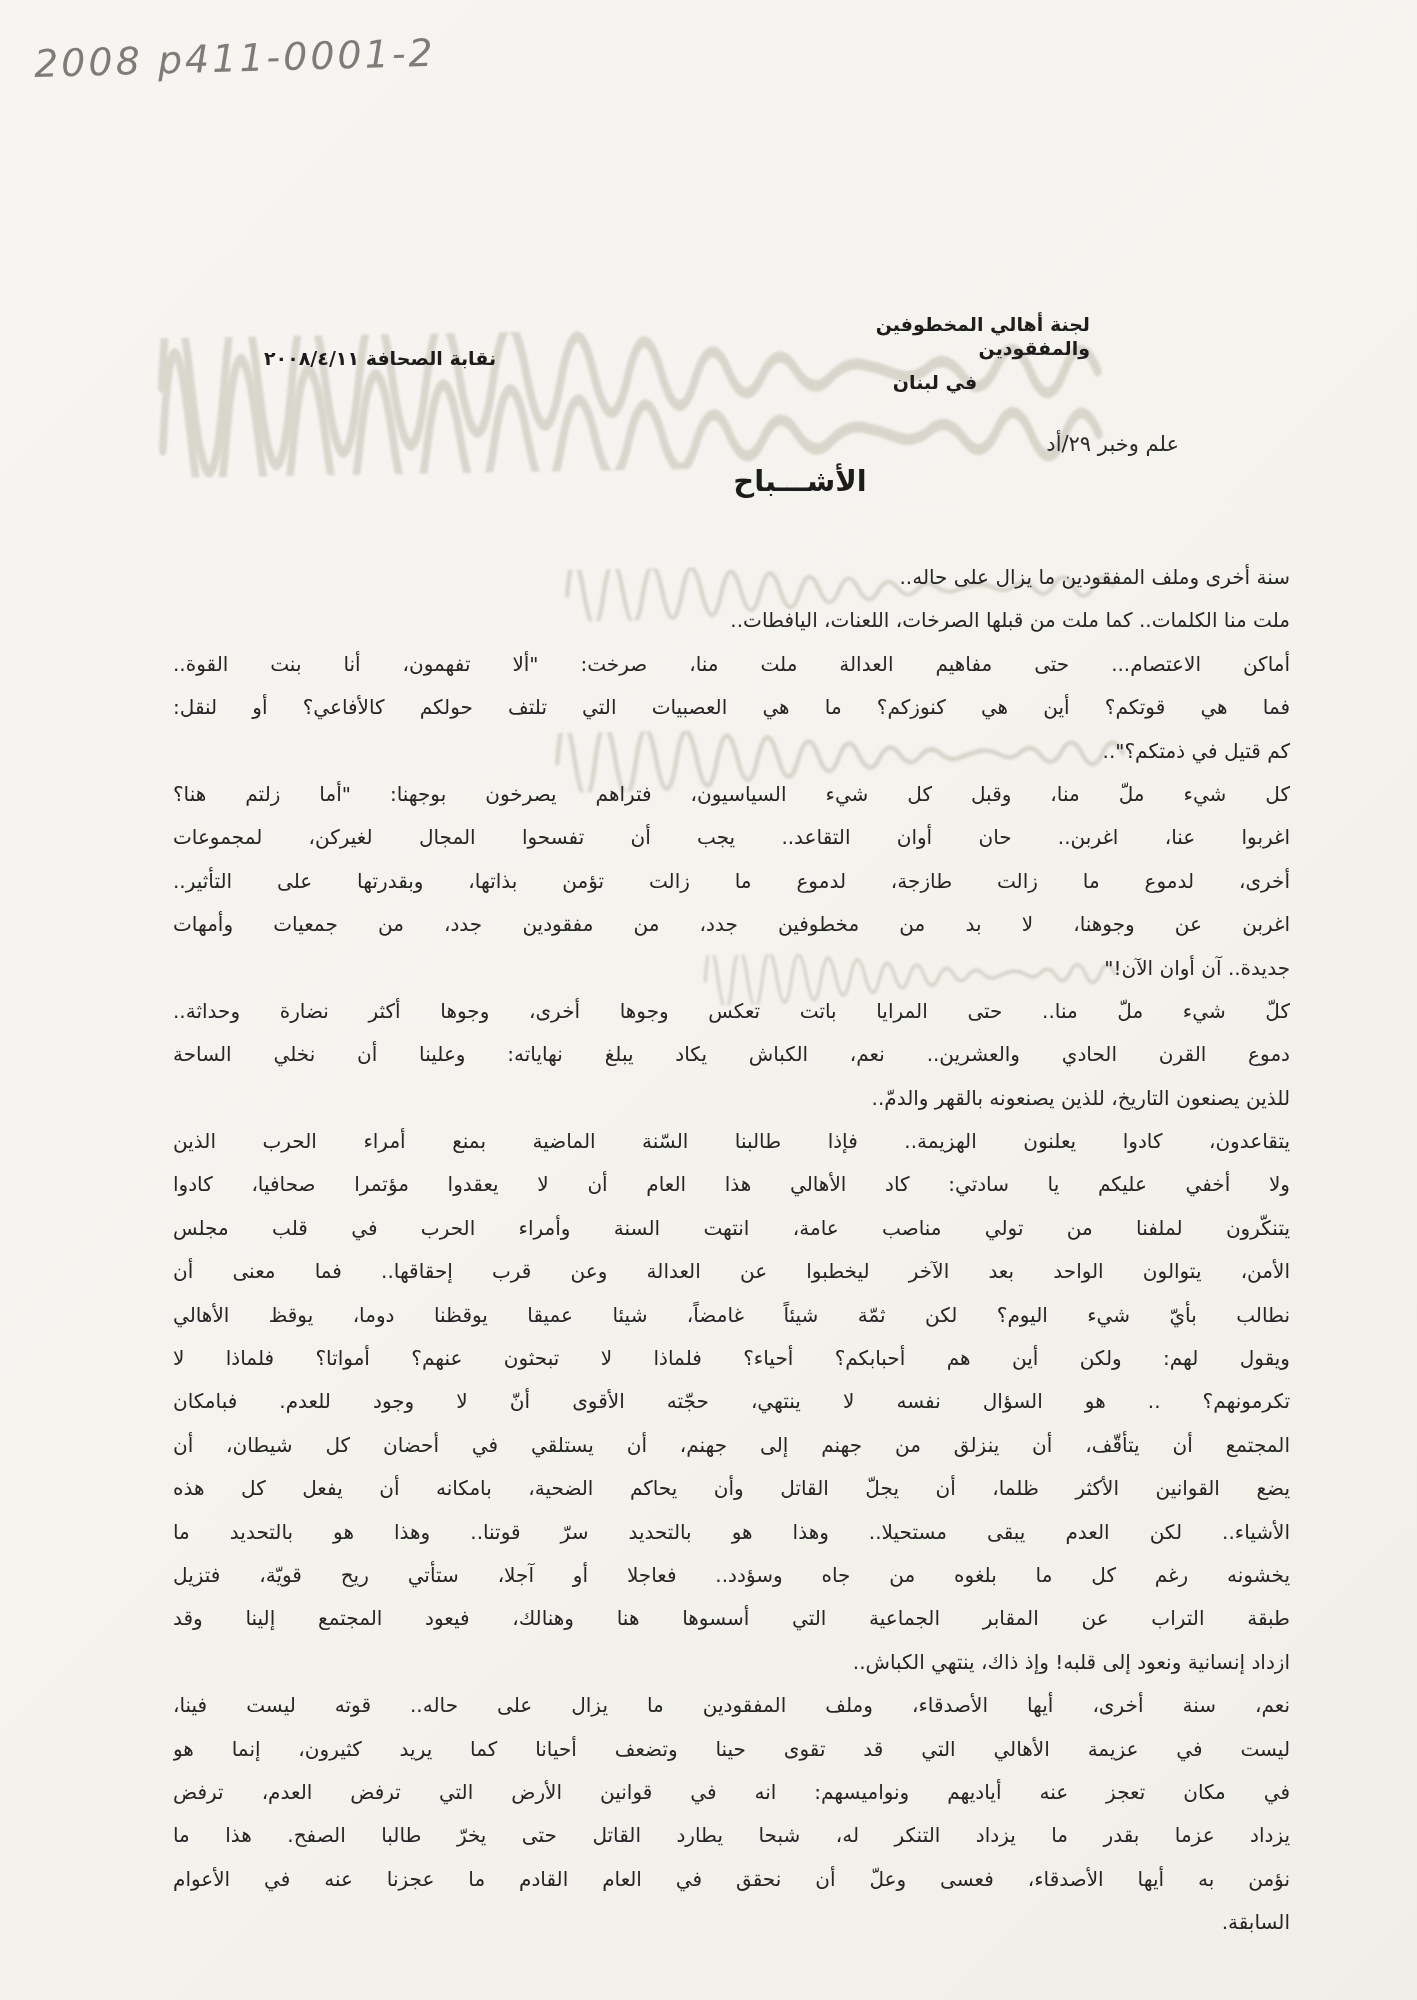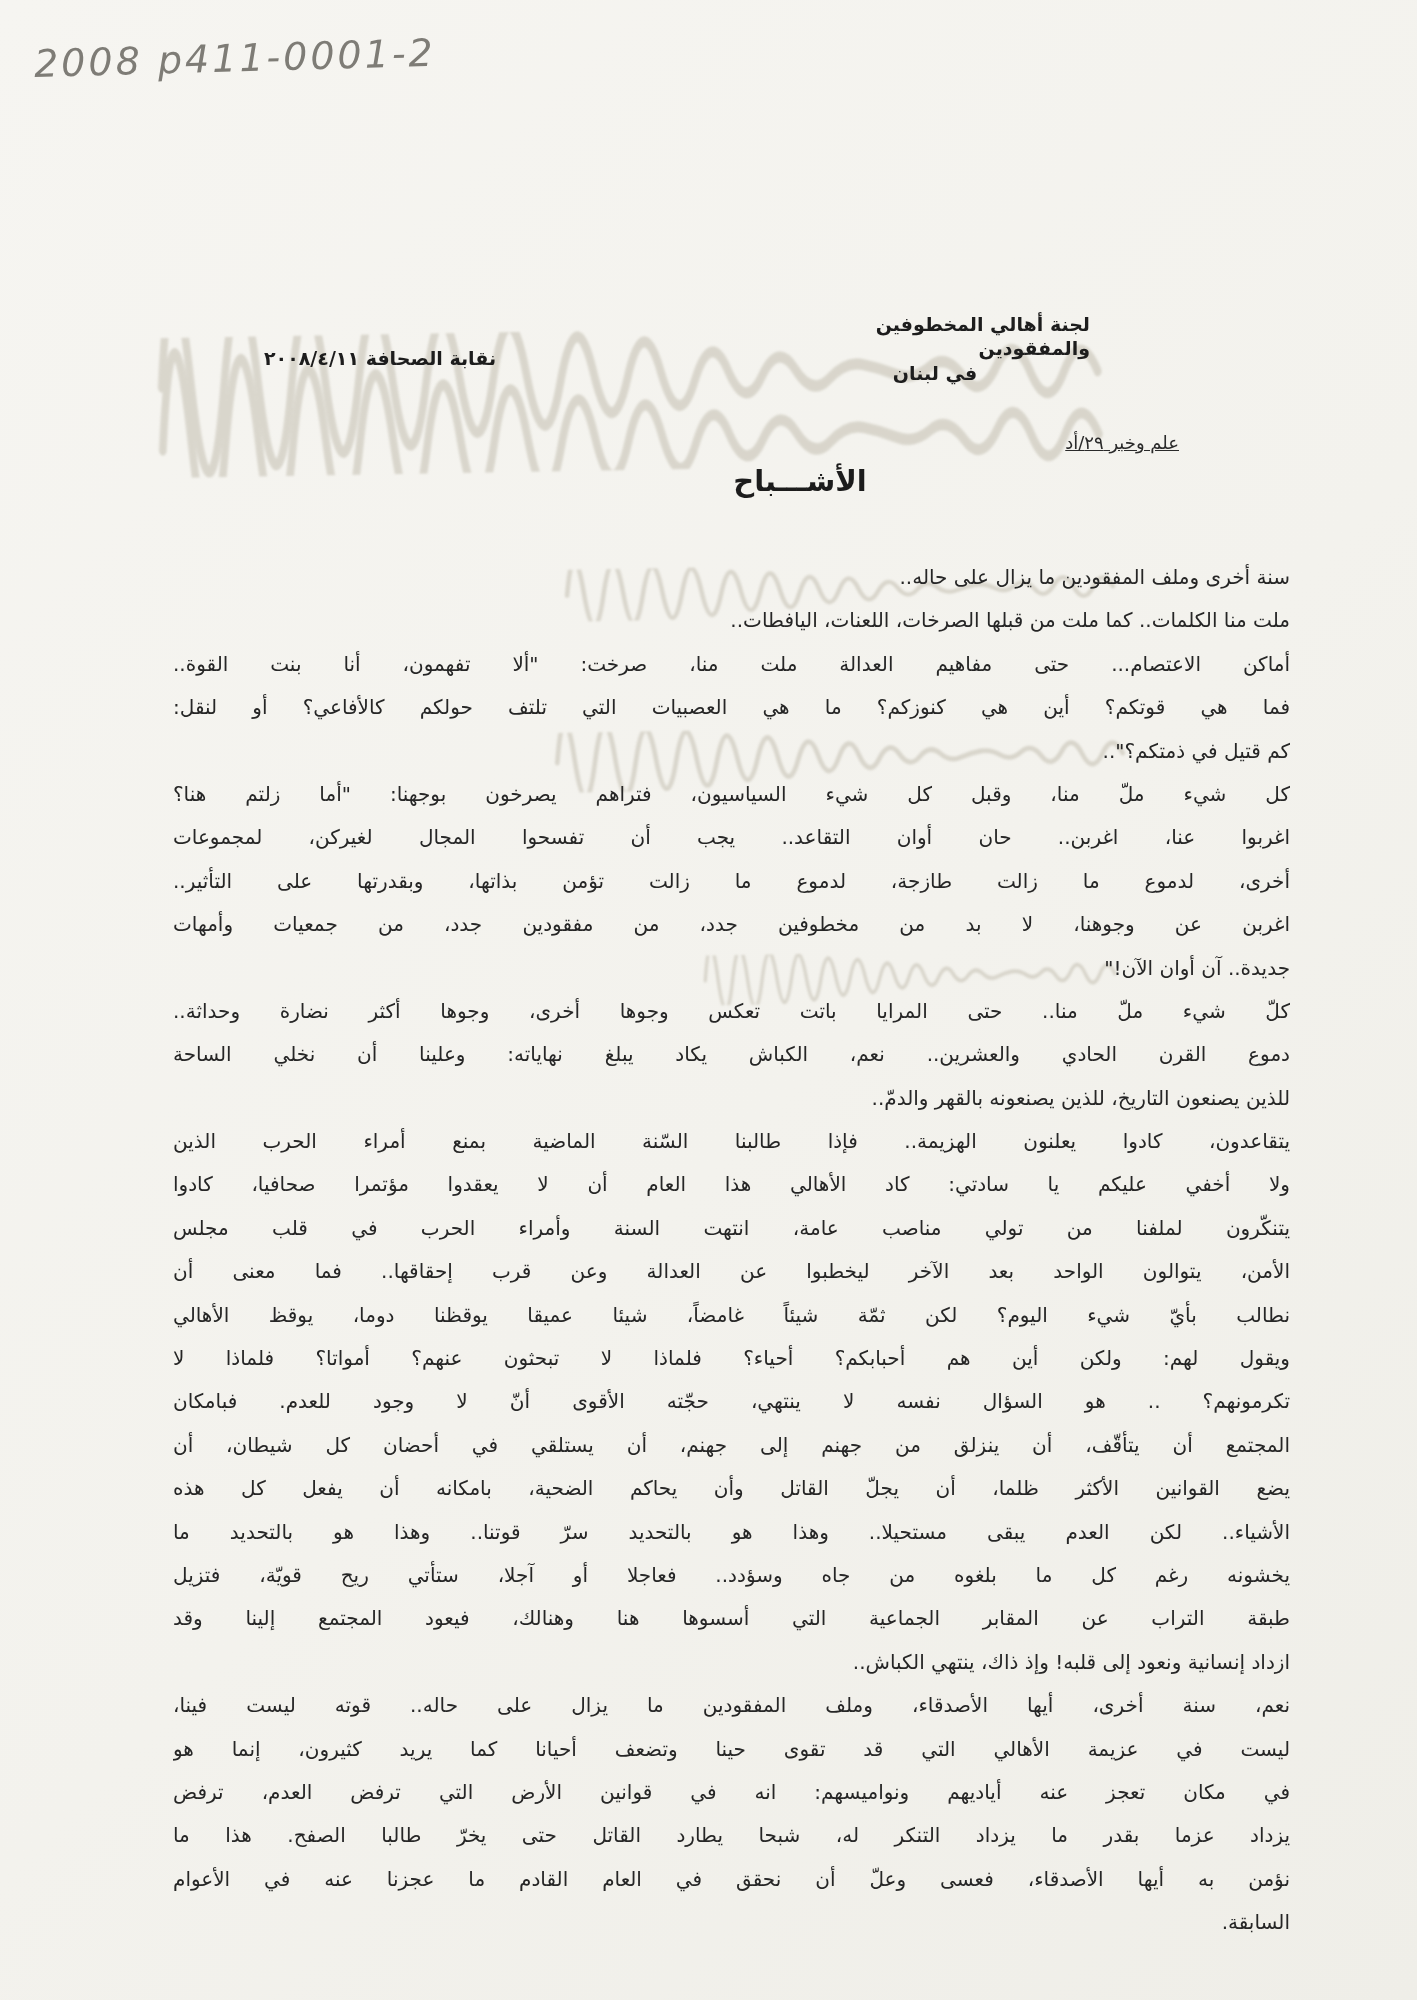--- a/index.html
+++ b/index.html
@@ -19,29 +19,29 @@
     font-size:38px;font-style:italic;letter-spacing:3px;
     color:#7e7c76;transform:rotate(-1.6deg);
     font-family:"DejaVu Sans",sans-serif;
   }
   
   .org{
     position:absolute;top:312px;right:327px;width:310px;
     text-align:right;direction:rtl;
     font-weight:bold;font-size:19px;line-height:24px;color:#1d1d1d;
   }
-  .org .l2{display:block;text-align:center;margin-top:1px;}
+  .org .l2{display:block;text-align:center;margin-top:10px;}
   .syndicate{
     position:absolute;top:347px;left:240px;width:280px;
     direction:rtl;text-align:center;
     font-weight:bold;font-size:19px;color:#1d1d1d;white-space:nowrap;
   }
   .permit{
     position:absolute;top:432px;right:238px;
-    direction:rtl;font-size:18px;color:#2a2a2a;white-space:nowrap;text-decoration:underline;
+    direction:rtl;font-size:21px;color:#2a2a2a;white-space:nowrap;
   }
   
   .title{
     position:absolute;top:464px;left:640px;width:320px;
     text-align:center;direction:rtl;
     font-size:29px;font-weight:bold;color:#1c1c1c;
   }
   .title span{
     text-underline-offset:7px;text-decoration-thickness:2px;
   }

